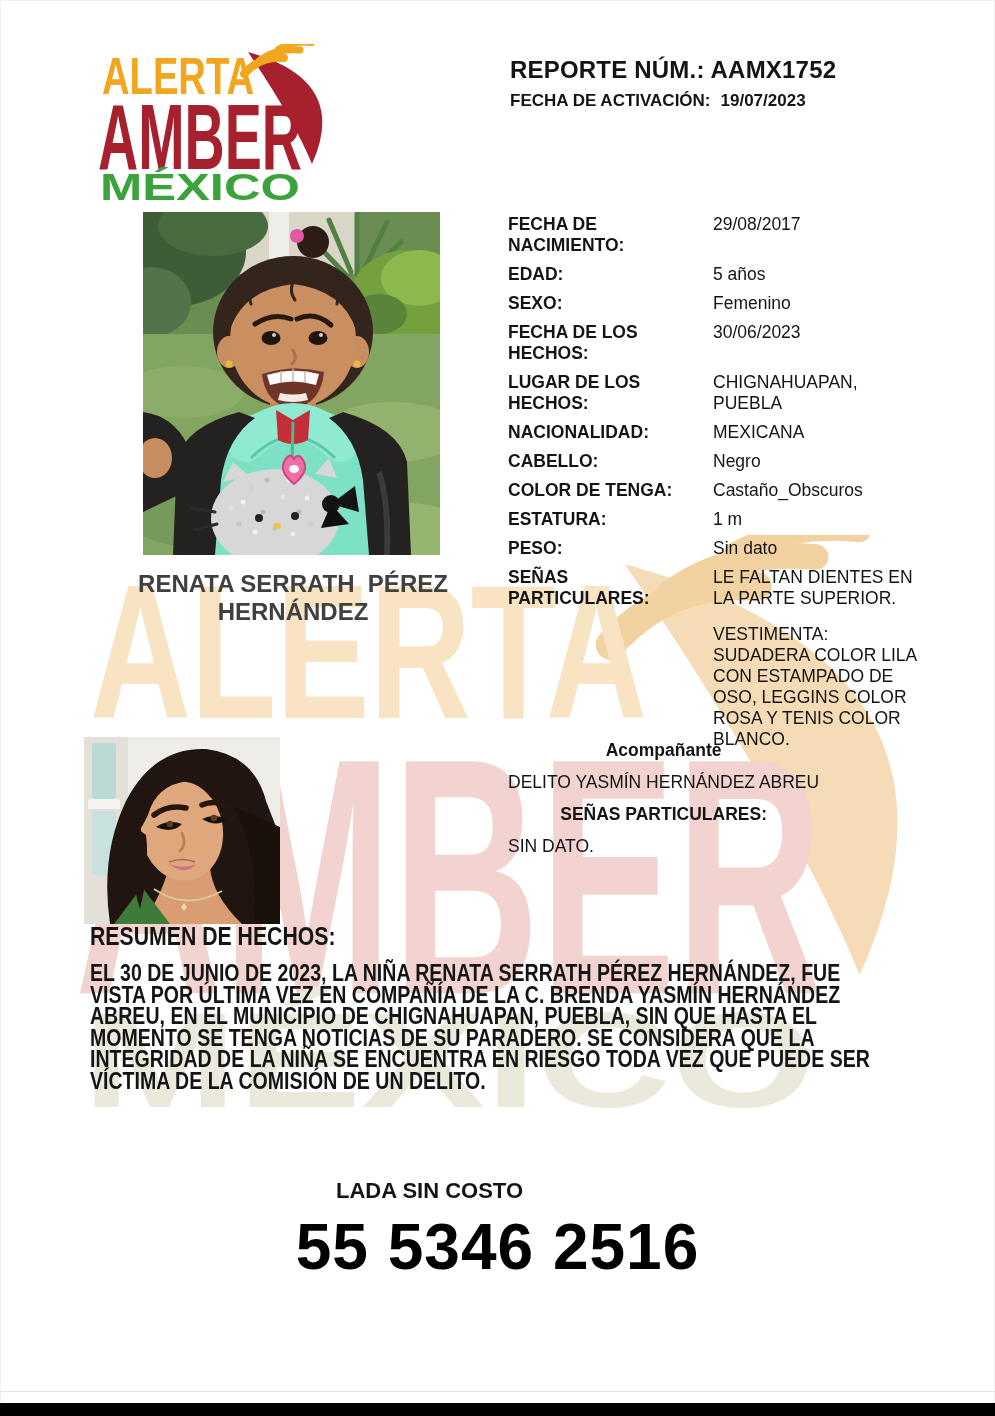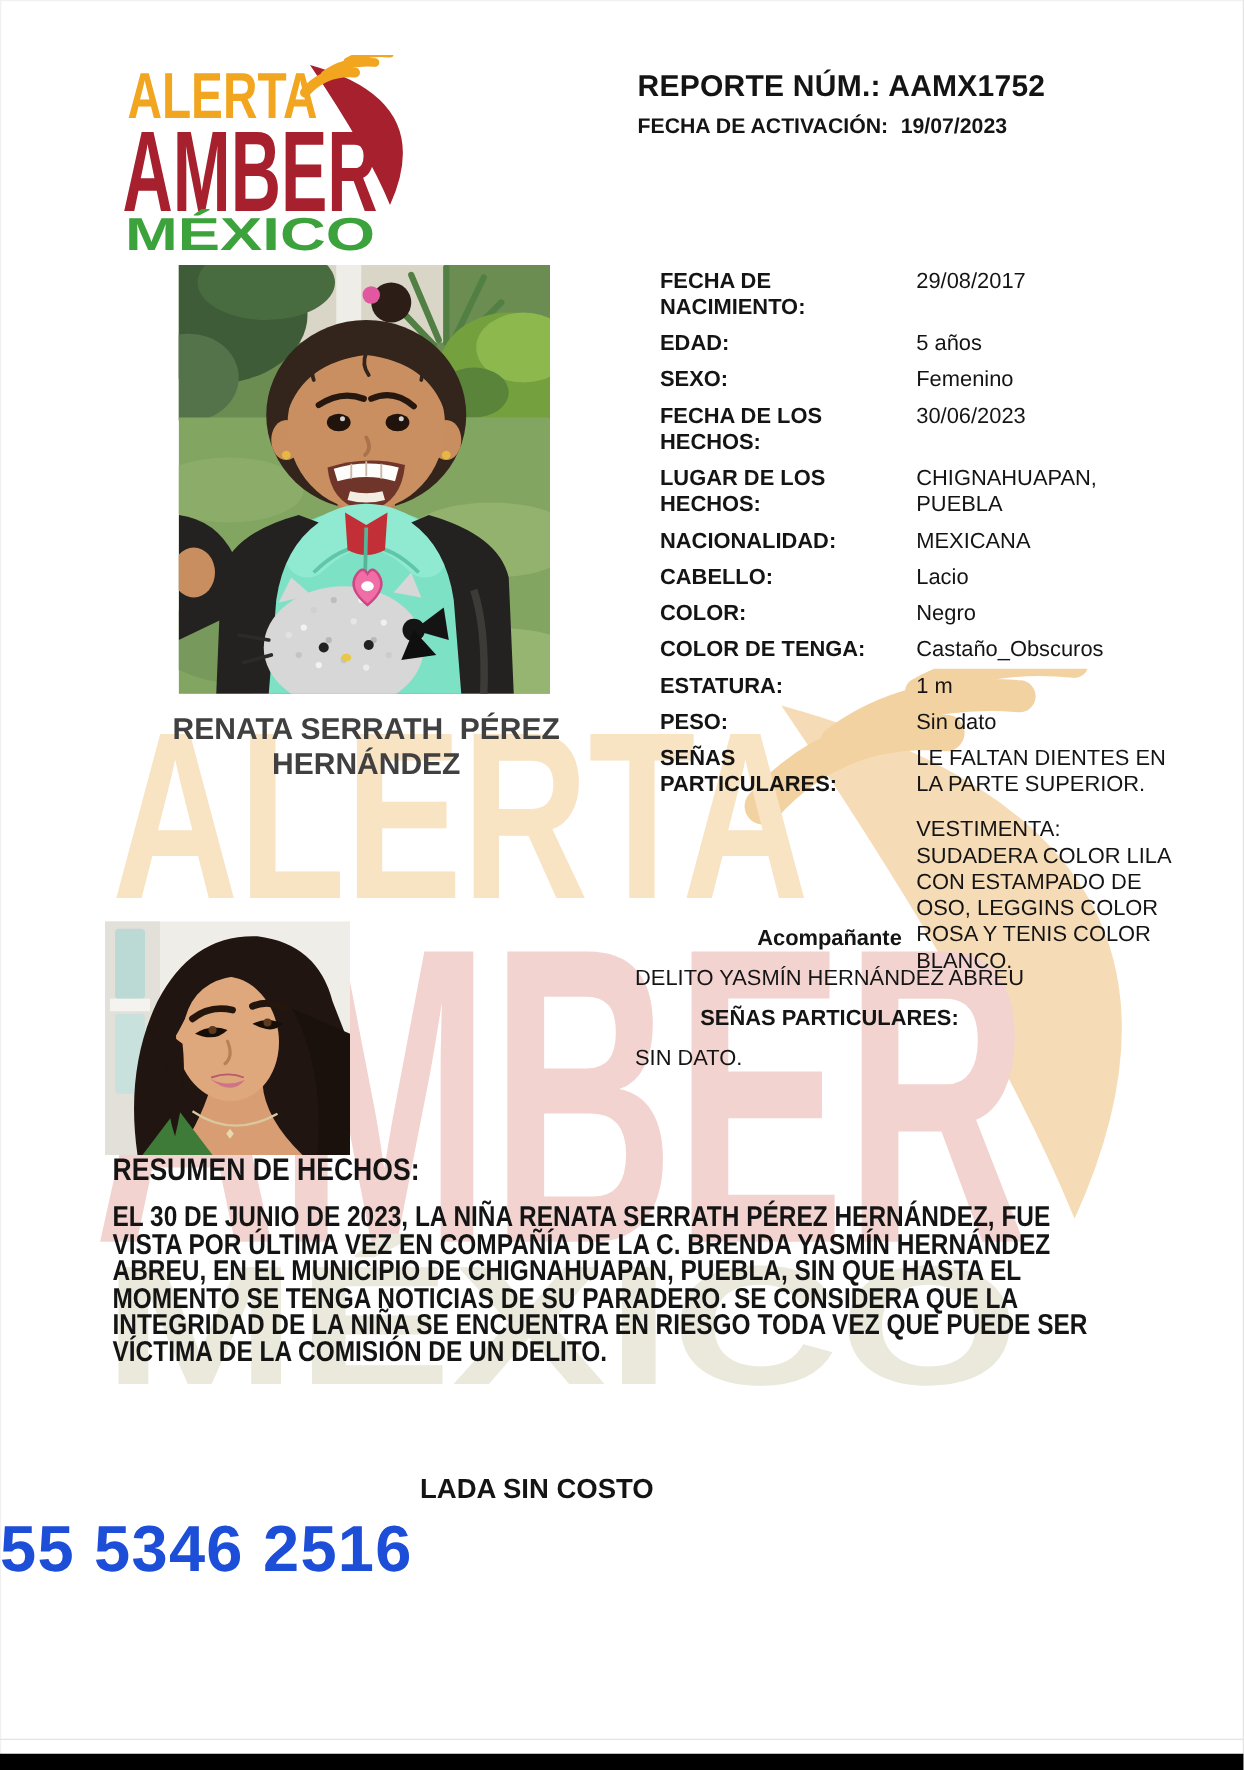--- a/index.html
+++ b/index.html
@@ -18,21 +18,21 @@
   
   .report-block{position:absolute;left:510px;top:56px;}
   .report-title{font-size:24px;font-weight:bold;letter-spacing:.2px;}
   .activation-line{margin-top:7px;font-size:17px;font-weight:bold;}
   .activation-line .val{margin-left:10px;}
   
   .child-photo{position:absolute;left:143px;top:212px;width:297px;height:343px;}
   .companion-photo{position:absolute;left:84px;top:737px;width:196px;height:187px;}
   
   .fields{position:absolute;left:508px;top:214px;width:430px;font-size:17.5px;line-height:21px;}
-  .frow{display:flex;margin-bottom:8px;margin-left:20px;}
+  .frow{display:flex;margin-bottom:8px;}
   .flabel{width:205px;font-weight:bold;flex:none;}
   .fvalue{width:218px;flex:none;}
   .frow.gap-top{margin-top:15px;}
   
   .child-name{
     position:absolute;left:93px;top:570px;width:400px;text-align:center;
     color:#404040;font-weight:bold;font-size:24px;line-height:28px;
   }
   
   .companion-block{position:absolute;left:508px;top:740px;font-size:17.5px;line-height:21px;}
@@ -44,22 +44,22 @@
     font-size:25px;font-weight:bold;transform:scaleX(.85);transform-origin:left top;
     width:1000px;
   }
   .resumen-body{
     margin-top:12px;font-size:23px;font-weight:bold;line-height:21.5px;
     transform:scaleX(.85);transform-origin:left top;width:1000px;letter-spacing:0;
   }
   
   .lada{position:absolute;left:0;top:1178px;width:859px;text-align:center;
     font-size:22px;font-weight:bold;}
-  .phone{position:absolute;left:0;top:1210px;width:995px;text-align:left;
-    font-size:52px;font-weight:bold;color:#1d4ed8;letter-spacing:1px;}
+  .phone{position:absolute;left:0;top:1210px;width:995px;text-align:center;
+    font-size:64px;font-weight:bold;color:#000000;letter-spacing:1px;}
   .bottom-hairline{position:absolute;left:0;top:1391px;width:995px;height:1px;background:#e3e3e3;}
   .bottom-bar{position:absolute;left:0;top:1403px;width:995px;height:13px;background:#000;}
 </style>
 </head>
 <body>
 
 <div class="page">
 
   <svg class="watermark-svg" viewBox="0 0 240 160" preserveAspectRatio="xMinYMin meet" aria-hidden="true">
     <path d="M150,8 Q252,36 214,120 Q196,76 150,8 Z" fill="#f6dcb6"></path>
@@ -215,24 +215,20 @@
 HECHOS:</div>
           <div class="fvalue pre">CHIGNAHUAPAN,
 PUEBLA</div>
         </div>
       <div class="frow">
           <div class="flabel pre">NACIONALIDAD:</div>
           <div class="fvalue pre">MEXICANA</div>
         </div>
       <div class="frow">
           <div class="flabel pre">CABELLO:</div>
-          <div class="fvalue pre">Lacio</div>
-        </div>
-      <div class="frow">
-          <div class="flabel pre">COLOR:</div>
           <div class="fvalue pre">Negro</div>
         </div>
       <div class="frow">
           <div class="flabel pre">COLOR DE TENGA:</div>
           <div class="fvalue pre">Castaño_Obscuros</div>
         </div>
       <div class="frow">
           <div class="flabel pre">ESTATURA:</div>
           <div class="fvalue pre">1 m</div>
         </div>

